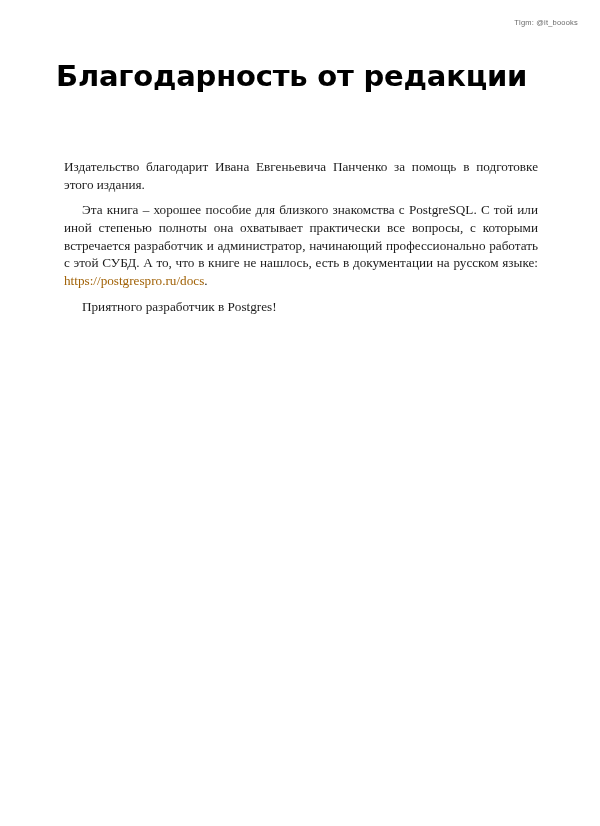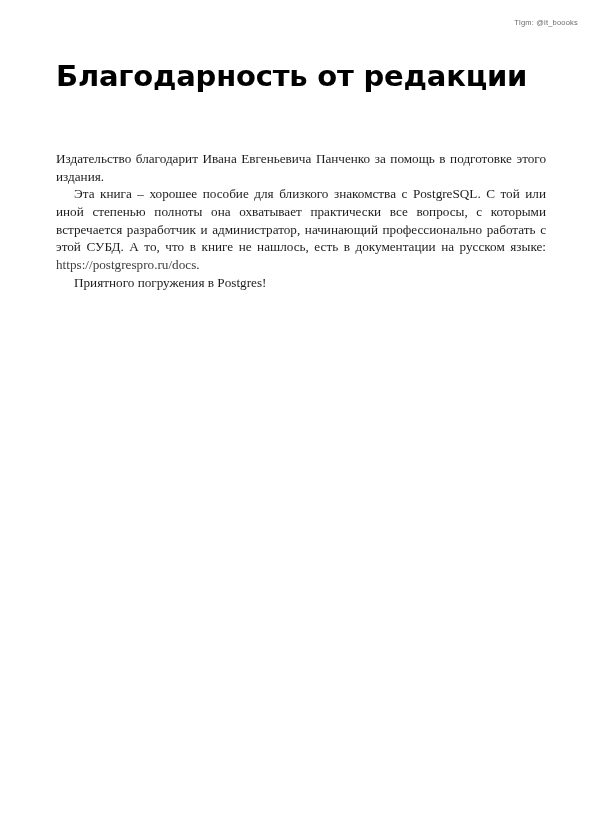--- a/index.html
+++ b/index.html
@@ -47,29 +47,29 @@
     left: 56px;
     top: 150px;
     width: 490px;
     font-family: "Liberation Serif", serif;
     font-size: 13.2px;
     line-height: 1.34;
     color: #1c1c1c;
     text-align: justify;
   }
   .para {
-    margin: 0;
+    margin: 8px;
     text-align: justify;
     text-justify: inter-word;
   }
   .para.indent {
     text-indent: 18px;
   }
   .link {
-    color: #404040;
+    color: #a16207;
     text-decoration: none;
   }
 </style>
 </head>
 <body>
 
 <div class="page">
 
   <div class="watermark">Tlgm: @it_boooks</div>
 
@@ -79,18 +79,18 @@
 
     <p class="para">
       <span>Издательство благодарит Ивана Евгеньевича Панченко за помощь в подготовке этого издания.</span>
     </p>
 
     <p class="para indent">
       <span>Эта книга – хорошее пособие для близкого знакомства с PostgreSQL. С той или иной степенью полноты она охватывает практически все вопросы, с которыми встречается разработчик и администратор, начинающий профессионально работать с этой СУБД. А то, что в книге не нашлось, есть в документации на русском языке: </span><a class="link" href="#">https://postgrespro.ru/docs</a><span>.</span>
     </p>
 
     <p class="para indent">
-      <span>Приятного погружения в Postgres!</span>
+      <span>Приятного разработчик в Postgres!</span>
     </p>
 
   </div>
 
 </div>
 
 </body></html>

